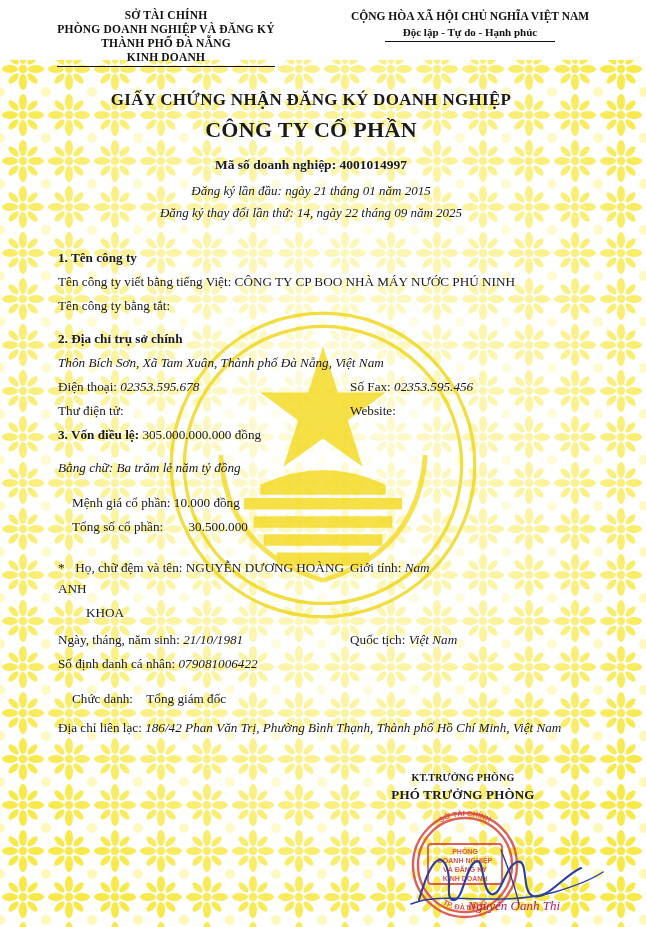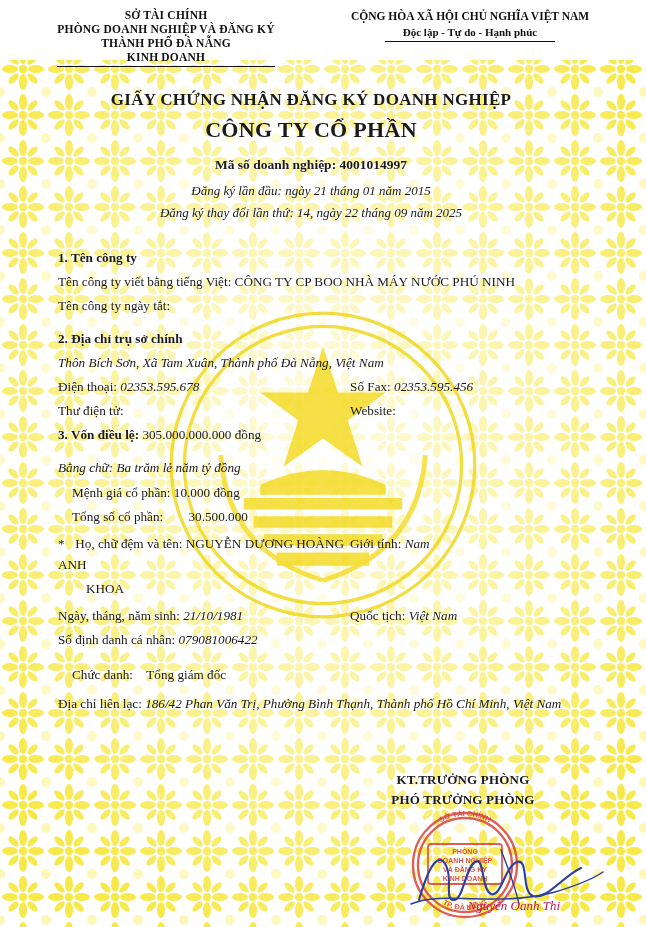--- a/index.html
+++ b/index.html
@@ -145,21 +145,21 @@
   
   .sign-block {
     position: absolute;
     right: 44px;
     top: 772px;
     width: 230px;
     text-align: center;
     z-index: 4;
   }
   .sign-line1 {
-    font-size: 13px;
+    font-size: 10px;
     font-weight: bold;
     letter-spacing: .2px;
   }
   .sign-line2 {
     font-size: 13px;
     font-weight: bold;
     letter-spacing: .2px;
     margin-top: 4px;
   }
   .sign-name {
@@ -271,21 +271,21 @@
   </div>
 
   <div class="body">
 
     <div class="sec-head">1. Tên công ty</div>
     <div class="row">
       <span>Tên công ty viết bằng tiếng Việt:</span>
       <span>CÔNG TY CP BOO NHÀ MÁY NƯỚC PHÚ NINH</span>
     </div>
     <div class="row">
-      <span>Tên công ty ngày tắt:</span>
+      <span>Tên công ty bằng tắt:</span>
       <span></span>
     </div>
 
     <div class="sec-head">2. Địa chỉ trụ sở chính</div>
     <div class="row ital">Thôn Bích Sơn, Xã Tam Xuân, Thành phố Đà Nẵng, Việt Nam</div>
     <div class="row two-col">
       <div class="c1">
         <span>Điện thoại:</span>
         <span class="ital">02353.595.678</span>
       </div>
@@ -306,30 +306,30 @@
     </div>
 
     <div class="row">
       <span class="sec-head" style="display:inline">3. Vốn điều lệ:</span>
       <span>305.000.000.000 đồng</span>
     </div>
     <div class="row" style="margin-top:12px">
       <span class="ital">Bằng chữ:</span>
       <span class="ital">Ba trăm lẻ năm tỷ đồng</span>
     </div>
-    <div class="row indent" style="margin-top:4px">
+    <div class="row indent" style="margin-top:14px">
       <span>Mệnh giá cổ phần:</span>
       <span>10.000 đồng</span>
     </div>
     <div class="row indent">
       <span>Tổng số cổ phần:</span>
       <span style="padding-left:22px">30.500.000</span>
     </div>
 
-    <div class="row two-col" style="margin-top:6px">
+    <div class="row two-col" style="margin-top:20px">
       <div class="c1">
         <span class="star">*</span>
         <span>Họ, chữ đệm và tên:</span>
         <span>NGUYỄN DƯƠNG HOÀNG ANH</span>
       </div>
       <div class="c2">
         <span>Giới tính:</span>
         <span class="ital">Nam</span>
       </div>
     </div>

